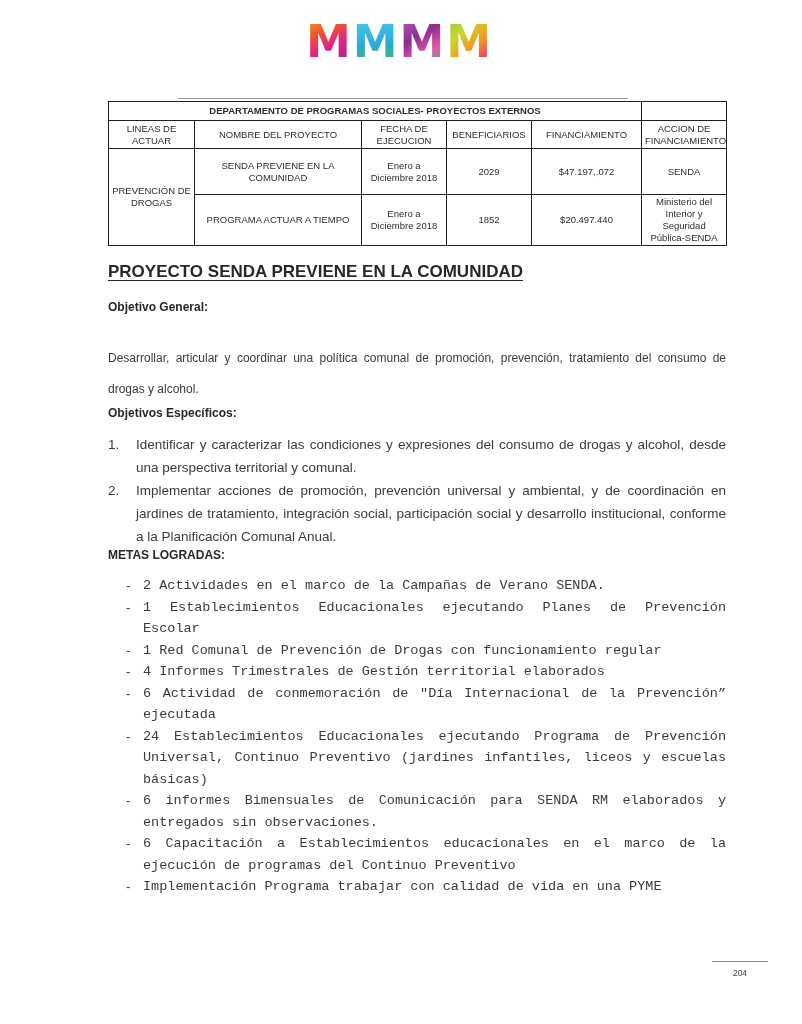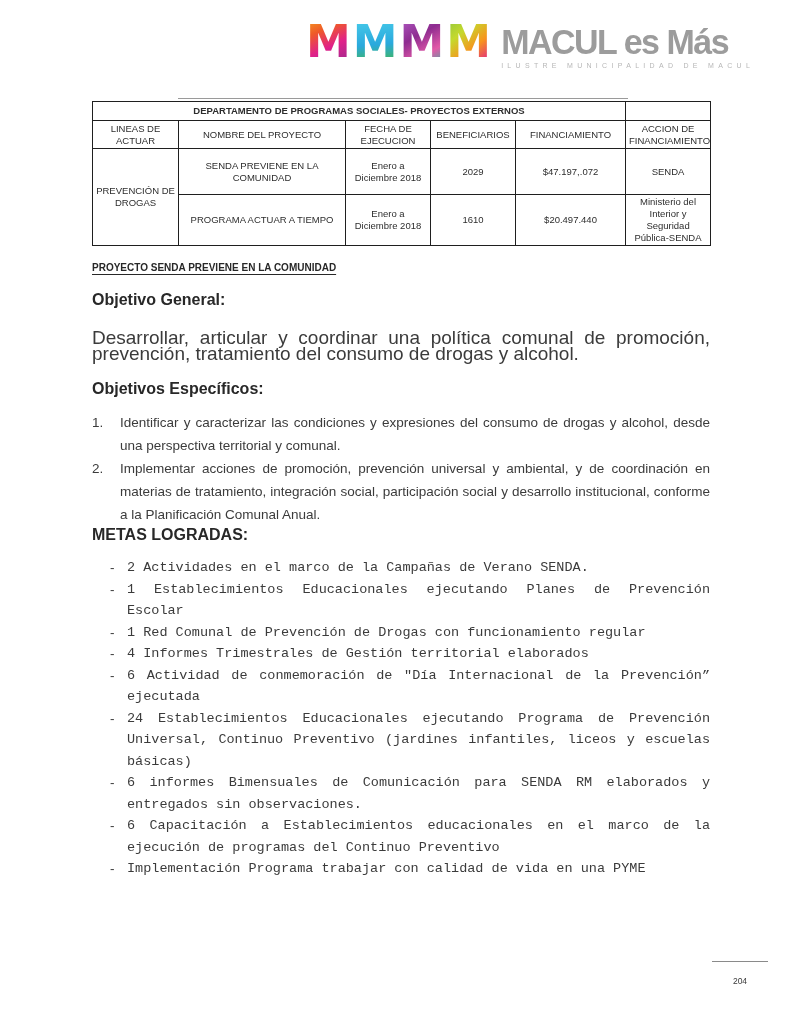--- a/index.html
+++ b/index.html
@@ -33,77 +33,73 @@
   }
   .logo-subtitle {
     margin-top:4px; font-size:7px; letter-spacing:4.3px;
     color:#b7b7b7; white-space:nowrap;
   }
 
   
   .artifact-line { position:absolute; left:178px; top:98px; width:450px; height:1px; background:#9a9a9a; }
 
   
-  .content { position:absolute; left:92px; top:101px; width:618px; }
+  .content { position:absolute; left:108px; top:101px; width:618px; }
 
   
   table.ext { border-collapse:collapse; width:618px; table-layout:fixed; }
   table.ext td {
     border:1.5px solid #1f1f1f;
     font-size:9.5px; color:#2d2d2d;
     padding:1px 3px; text-align:center; vertical-align:middle;
     line-height:12px;
   }
   td.t-title { font-weight:bold; font-size:11px; height:19px; }
   tr.hdr td { height:28px; }
   td.left { text-align:left; }
   tr.r1 td { height:46px; }
   tr.r2 td { height:41px; }
 
   
   .h-underline {
-    margin-top:16px; font-size:10px; font-weight:bold; color:#282828;
+    margin-top:16px; font-size:17px; font-weight:bold; color:#282828;
     text-decoration:underline; text-underline-offset:3px;
   }
-  .h-bold { font-weight:bold; color:#282828; font-size:16px; }
+  .h-bold { font-weight:bold; color:#282828; font-size:12px; }
   .mt-og  { margin-top:18px; }
-  .para   { margin-top:21px; font-size:19px; line-height:16px; text-align:justify; }
-  .mt-oe  { margin-top:18px; }
+  .para   { margin-top:29px; font-size:12px; line-height:31px; text-align:justify; }
+  .mt-oe  { margin-top:1px; }
   .obj-list { margin-top:13px; }
   .obj-item { display:flex; font-size:13.5px; line-height:23px; }
   .obj-num  { flex:0 0 28px; }
   .obj-text { flex:1; text-align:justify; }
   .mt-metas { }
   .meta-list { margin-top:13px; }
   .meta-item { display:flex; padding-left:18px; font-size:13.5px; line-height:21.5px; }
   .meta-dash { flex:0 0 17px; }
   .meta-text { flex:1; text-align:justify;font-family:Liberation Mono, monospace; }
 
   
   .footer {
     position:absolute; left:712px; top:961px; width:56px;
     border-top:1.5px solid #8a8a8a; text-align:center;
-    font-size:8.5px; color:#3a3a3a; padding-top:14px;
+    font-size:8.5px; color:#3a3a3a; padding-top:6px;
   }
 </style>
 </head>
 <body>
 
 <div class="page">
 
   <div class="logo">
     <div class="logo-ms">
       <span class="logo-m m1">M</span>
       <span class="logo-m m2">M</span>
       <span class="logo-m m3">M</span>
       <span class="logo-m m4">M</span>
-    </div>
-    <div class="logo-textblock">
-      <div class="logo-title">MACUL es Más</div>
-      <div class="logo-subtitle">ILUSTRE MUNICIPALIDAD DE MACUL</div>
     </div>
   </div>
 
   <div class="artifact-line"></div>
 
   <div class="content">
 
     <table class="ext">
       <colgroup>
         <col style="width:86px">
@@ -130,21 +126,21 @@
         <td rowspan="2">PREVENCIÓN DE DROGAS</td>
         <td class="left">SENDA PREVIENE EN LA COMUNIDAD</td>
         <td>Enero a Diciembre 2018</td>
         <td>2029</td>
         <td>$47.197,.072</td>
         <td>SENDA</td>
       </tr>
       <tr class="r2">
         <td class="left">PROGRAMA ACTUAR A TIEMPO</td>
         <td>Enero a Diciembre 2018</td>
-        <td>1610</td>
+        <td>1852</td>
         <td>$20.497.440</td>
         <td class="left">Ministerio del Interior y Seguridad Pública-SENDA</td>
       </tr>
     </tbody>
       </table>
 
     <div class="h-underline">PROYECTO SENDA PREVIENE EN LA COMUNIDAD</div>
 
     <div class="h-bold mt-og">Objetivo General:</div>
     <div class="para">Desarrollar, articular y coordinar una política comunal de promoción, prevención, tratamiento del consumo de drogas y alcohol.</div>
@@ -153,21 +149,21 @@
 
     <div class="obj-list">
 
         <div class="obj-item">
           <span class="obj-num">1.</span>
           <span class="obj-text">Identificar y caracterizar las condiciones y expresiones del consumo de drogas y alcohol, desde una perspectiva territorial y comunal.</span>
         </div>
 
         <div class="obj-item">
           <span class="obj-num">2.</span>
-          <span class="obj-text">Implementar acciones de promoción, prevención universal y ambiental, y de coordinación en materias de tratamiento, integración social, participación social y desarrollo institucional, conforme a la Planificación Comunal Anual.</span>
+          <span class="obj-text">Implementar acciones de promoción, prevención universal y ambiental, y de coordinación en jardines de tratamiento, integración social, participación social y desarrollo institucional, conforme a la Planificación Comunal Anual.</span>
         </div>
       </div>
 
     <div class="h-bold mt-metas">METAS LOGRADAS:</div>
 
     <div class="meta-list">
 
         <div class="meta-item">
           <span class="meta-dash">-</span>
           <span class="meta-text">2 Actividades en el marco de la Campañas de Verano SENDA.</span>

